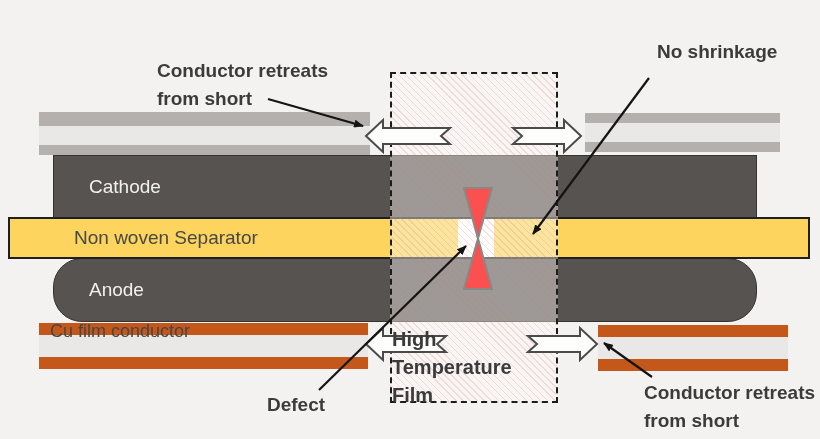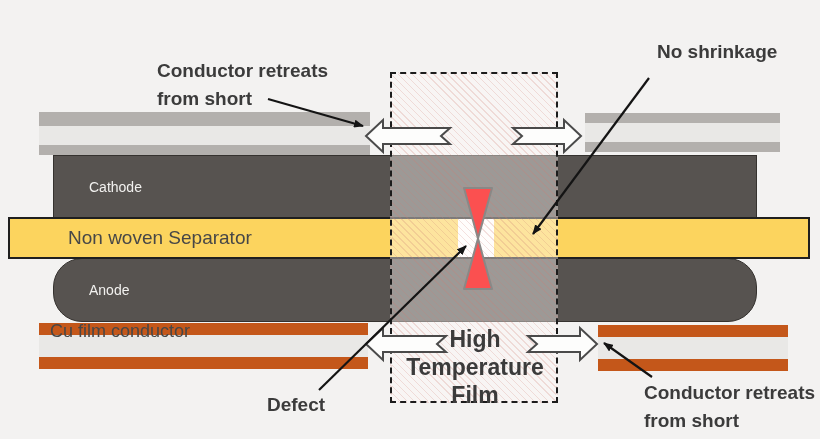--- a/index.html
+++ b/index.html
@@ -5,40 +5,40 @@
   html,body{margin:0;padding:0;background:#f3f2f1;font-family:"Liberation Sans",sans-serif;}
   #canvas{position:relative;width:820px;height:439px;background:var(--background,#f3f2f1);overflow:hidden;}
   .abs{position:absolute;box-sizing:border-box;}
   
   .al-band{background:var(--al-gray,#b3b0ad);}
   .strip-mid{background:var(--strip-light,#e9e8e6);}
   .cu-band{background:var(--cu-orange,#c4571a);}
   .strip-label{color:var(--layer-text-dark,#474747);font-size:18px;line-height:19px;white-space:nowrap;}
   
   .electrode{background:var(--electrode-gray,#575350);border:1px solid #35322f;color:var(--layer-text-light,#f2f1ef);
-             font-size:14px;display:flex;align-items:center;}
+             font-size:19px;display:flex;align-items:center;}
   .electrode span{padding-left:35px;}
   
   #separator{background:var(--separator-yellow,#fcd45e);border:2px solid #1f1f1f;color:var(--layer-text-dark,#474747);
              font-size:19px;display:flex;align-items:center;}
-  #separator span{padding-left:58px;}
+  #separator span{padding-left:40px;margin-left:24px;}
   #separator-gap{background:#ffffff;}
   
   #zone{border:2px dashed #1c1c1c;
         background:repeating-linear-gradient(45deg,rgba(205,125,115,0.22) 0 1px,rgba(255,255,255,0) 1px 5px),
                    rgba(255,250,247,0.42);}
   
   #draw{position:absolute;left:0;top:0;pointer-events:none;}
   .defect{fill:var(--defect-red,#fb5050);stroke:#8a8886;stroke-width:2;stroke-linejoin:round;}
   .retreat-arrow{fill:#fdfdfc;stroke:#4a4a4a;stroke-width:2;stroke-linejoin:miter;}
   .ann{stroke:#141414;stroke-width:2.2;fill:none;}
   
   .callout{position:absolute;font-weight:bold;font-size:19px;line-height:28px;color:var(--label-text,#3b3b3b);white-space:nowrap;}
-  #zone-label{position:absolute;left:392px;top:325px;width:166px;text-align:center;font-weight:bold;
-              font-size:23px;line-height:28px;color:var(--label-text,#3b3b3b);}
+  #zone-label{position:absolute;left:392px;top:325px;width:166px;text-align:left;font-weight:bold;
+              font-size:20px;line-height:28px;color:var(--label-text,#3b3b3b);}
 </style>
 </head>
 <body>
 
 <div id="canvas">
 
   <div class="abs al-band" style="left:39px;top:112px;width:331px;height:14px;"></div>
   <div class="abs strip-mid" style="left:39px;top:126px;width:331px;height:19px;"></div>
   <div class="abs al-band" style="left:39px;top:145px;width:331px;height:10px;"></div>
 

